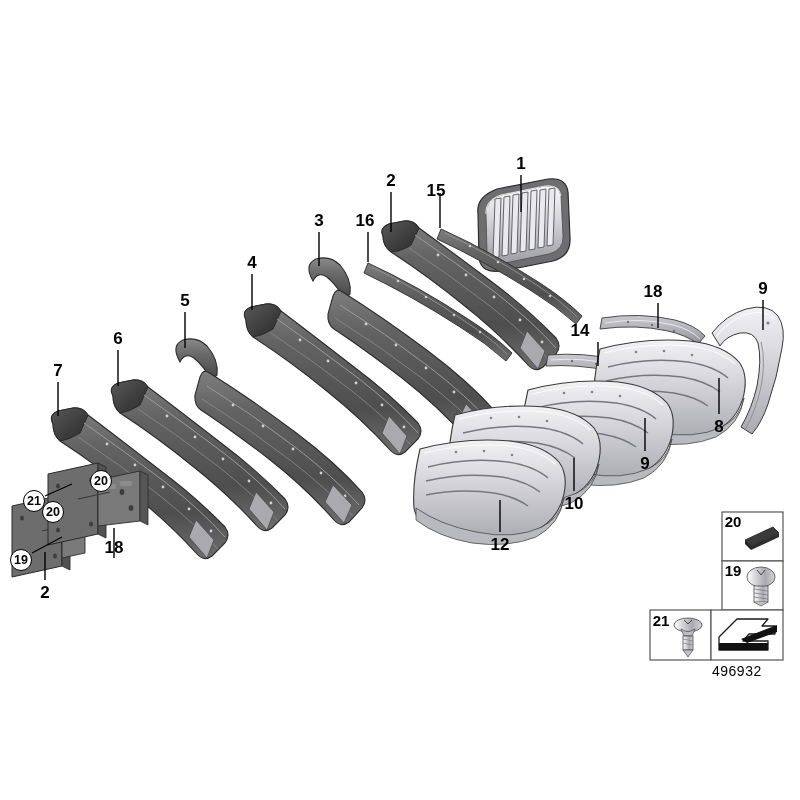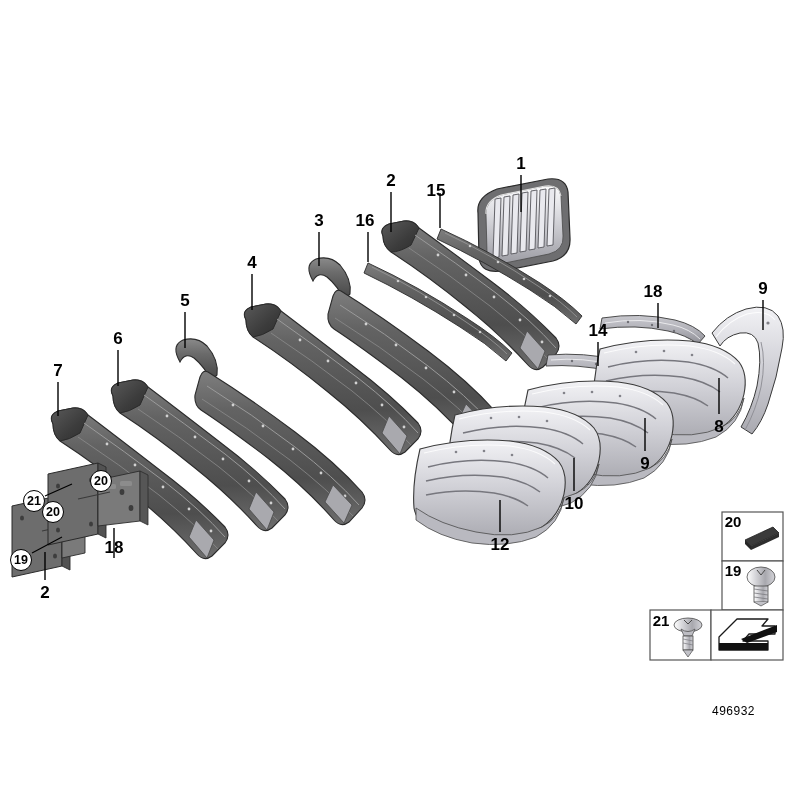--- a/index.html
+++ b/index.html
@@ -60,25 +60,24 @@
     font-size: 15px;
     color: #000;
     transform: translate(-50%, -50%);
     user-select: none;
   }
   #diagram-number {
     position: absolute;
     left: 712px;
     top: 663px;
     font-family: "Liberation Sans", sans-serif;
-    font-size: 12px;
+    font-size: 14px;
     letter-spacing: 0.5px;
     color: #000;
     user-select: none;
-    margin-top: 41px;
   }
 </style>
 </head>
 <body>
 
 <div id="sheet">
 
   <svg id="artboard" viewBox="0 0 800 800">
     <defs>
       <linearGradient id="gDark" x1="0" y1="0" x2="0" y2="1">
@@ -467,21 +466,21 @@
       <div class="callout-num" style="left: 252px; top: 262px;">4</div>
       <div class="callout-num" style="left: 185px; top: 300px;">5</div>
       <div class="callout-num" style="left: 118px; top: 338px;">6</div>
       <div class="callout-num" style="left: 58px; top: 370px;">7</div>
       <div class="callout-num" style="left: 719px; top: 426px;">8</div>
       <div class="callout-num" style="left: 645px; top: 463px;">9</div>
       <div class="callout-num" style="left: 574px; top: 503px; text-align: center;">10</div>
       <div class="callout-num" style="left: 500px; top: 544px;">12</div>
       <div class="callout-num" style="left: 763px; top: 288px;">9</div>
       <div class="callout-num" style="left: 653px; top: 291px;">18</div>
-      <div class="callout-num" style="left: 598px; top: 330px;">14</div>
+      <div class="callout-num" style="left: 580px; top: 330px;">14</div>
       <div class="callout-num" style="left: 436px; top: 190px;">15</div>
       <div class="callout-num" style="left: 365px; top: 220px;">16</div>
       <div class="callout-num" style="left: 45px; top: 592px;">2</div>
       <div class="callout-num" style="left: 114px; top: 547px;">18</div>
       <div class="callout-circled" style="left: 21px; top: 560px;">19</div>
       <div class="callout-circled" style="left: 101px; top: 481px;">20</div>
       <div class="callout-circled" style="left: 53px; top: 512px;">20</div>
       <div class="callout-circled" style="left: 34px; top: 501px;">21</div>
     </div>
 

